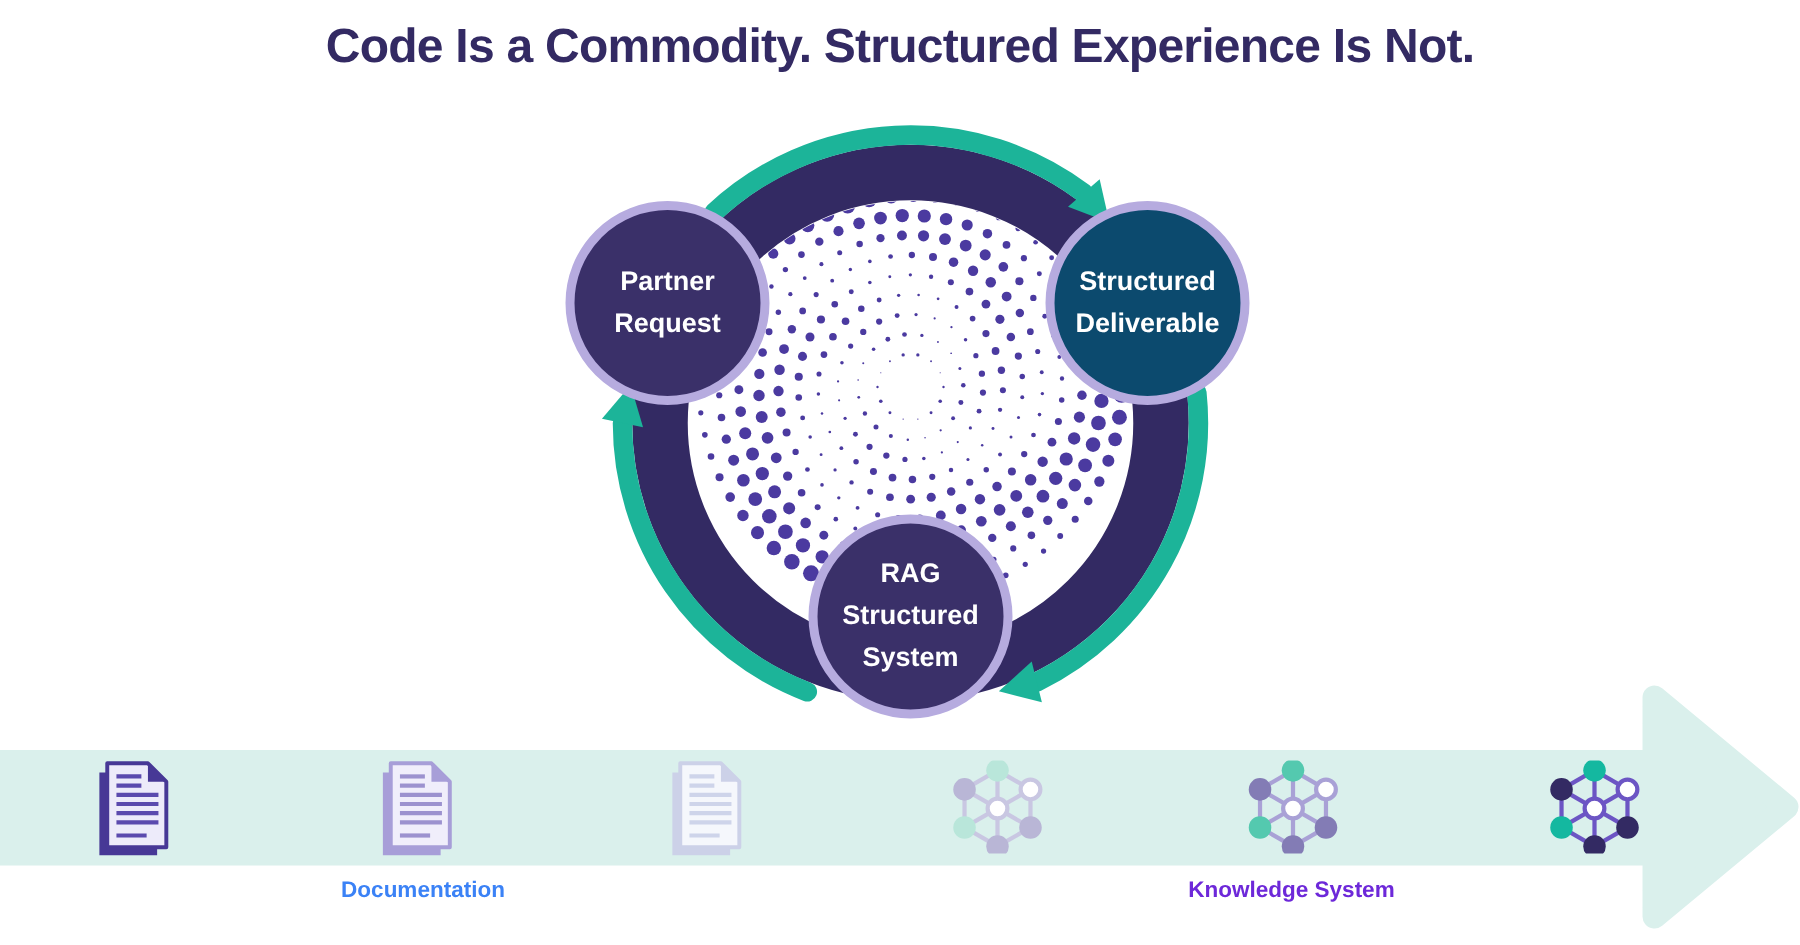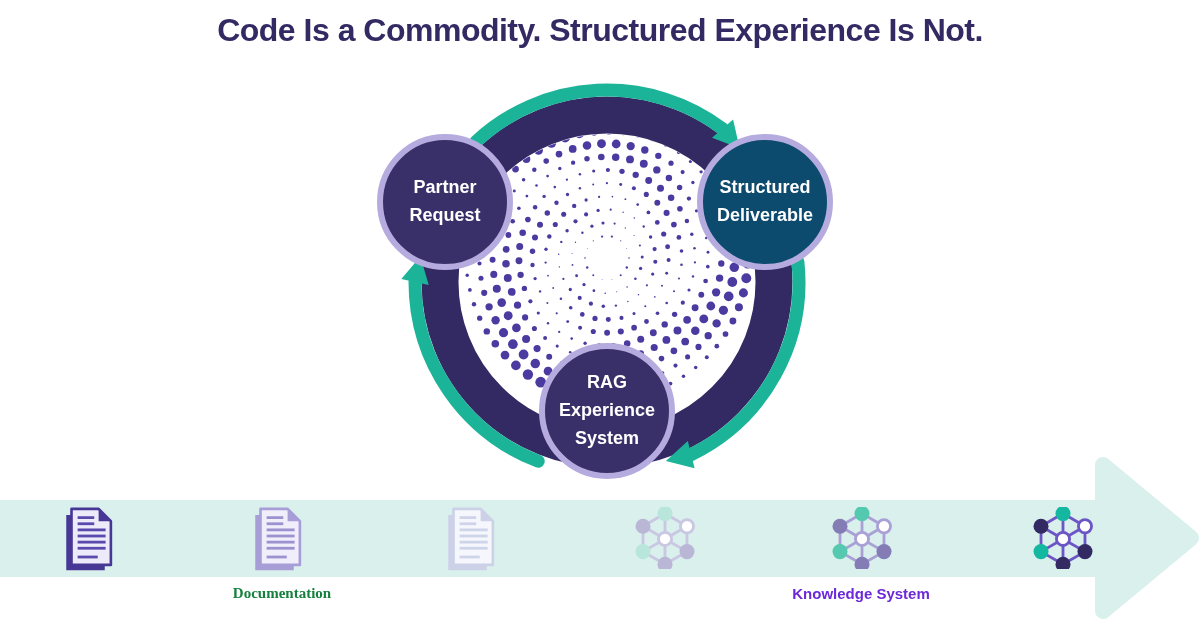--- a/index.html
+++ b/index.html
@@ -413,21 +413,21 @@
       <polygon points="665.9,460.9 687.8,441.0 694.6,468.2" fill="#1cb499"></polygon>
       <path d="M538.2 461.2 A192 192 0 0 1 415.0 282.0" fill="none" stroke="#1cb499" stroke-width="13" stroke-linecap="round"></path>
       <polygon points="420.4,256.6 428.7,284.9 401.3,279.1" fill="#1cb499"></polygon>
     </svg>
 
   <div class="node" id="node-0" style="left: 377px; top: 134px; background: rgb(58, 48, 105); color: rgb(255, 255, 255); border-color: rgb(182, 171, 223);">Partner
 Request</div>
   <div class="node" id="node-1" style="left: 697px; top: 134px; background: #0c4a6e; color: rgb(255, 255, 255); border-color: rgb(182, 171, 223);">Structured
 Deliverable</div>
   <div class="node" id="node-2" style="left: 539px; top: 343px; background: rgb(58, 48, 105); color: rgb(255, 255, 255); border-color: rgb(182, 171, 223);">RAG
-Experience
+Structured
 System</div>
 
   <div class="band" id="band" style="background: rgb(218, 240, 236);"></div>
 
   <svg class="band-arrowhead" viewBox="0 0 112 170">
     <path id="band-arrowhead-path" d="M10 12 L98 85 L10 158 Z" stroke-width="16" stroke-linejoin="round" fill="#daf0ec" stroke="#daf0ec"></path>
   </svg>
 
   <div id="stages">
       <div class="stage-icon" style="left: 61px; top: 506.5px;"><svg viewBox="0 0 64 74" width="56" height="65">
@@ -524,16 +524,16 @@
       <circle cx="35" cy="34" r="7" fill="#ffffff" stroke="#6c55c4" stroke-width="3"></circle>
           <circle cx="35" cy="7" r="8" fill="#14b8a0"></circle>
           <circle cx="58.4" cy="20.5" r="7" fill="#ffffff" stroke="#6c55c4" stroke-width="3"></circle>
       <circle cx="58.4" cy="47.5" r="8" fill="#332a63"></circle>
           <circle cx="35" cy="61" r="8" fill="#332a63"></circle>
           <circle cx="11.6" cy="47.5" r="8" fill="#14b8a0"></circle>
           <circle cx="11.6" cy="20.5" r="8" fill="#332a63"></circle>
         </svg></div>
     </div>
 
-  <div class="stage-label" id="label-0" style="left: 282px; color: #15803d; font-family: Liberation Serif, serif;">Documentation</div>
+  <div class="stage-label" id="label-0" style="left: 282px; color: #3b82f6;">Documentation</div>
   <div class="stage-label" id="label-1" style="left: 861px; color: #6d28d9;">Knowledge System</div>
 
 </div>
 
 </body></html>

